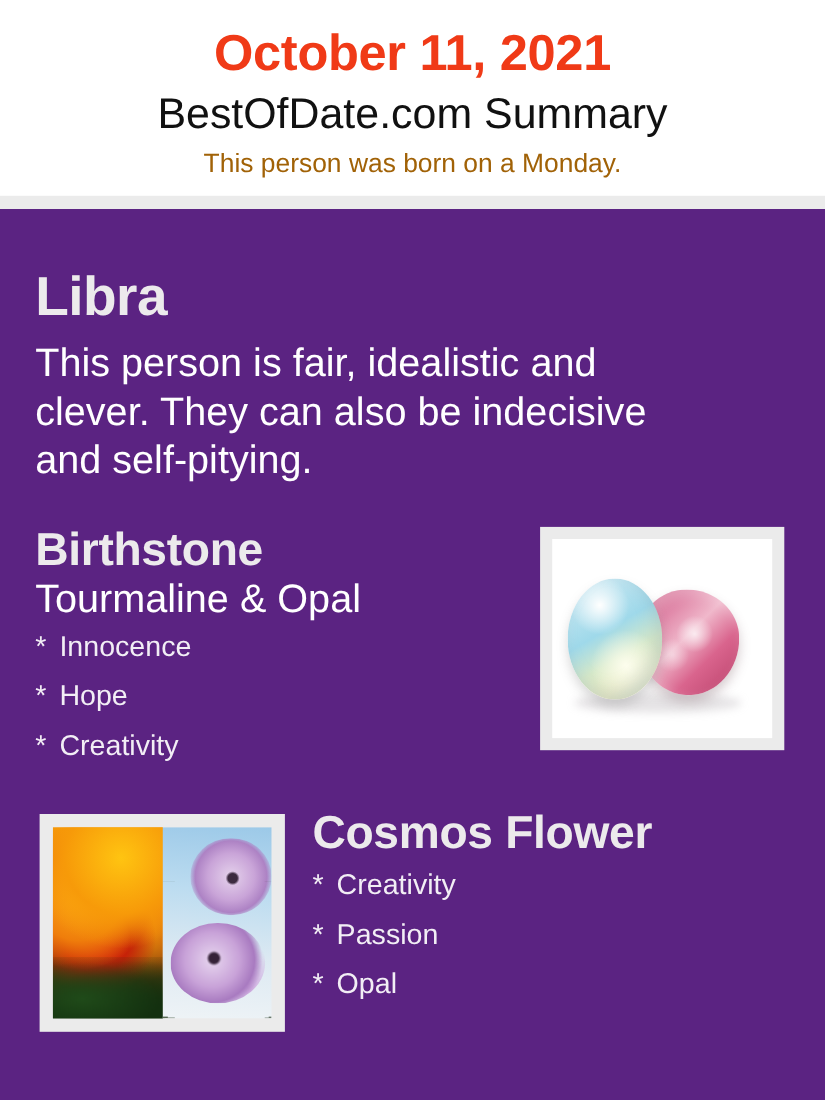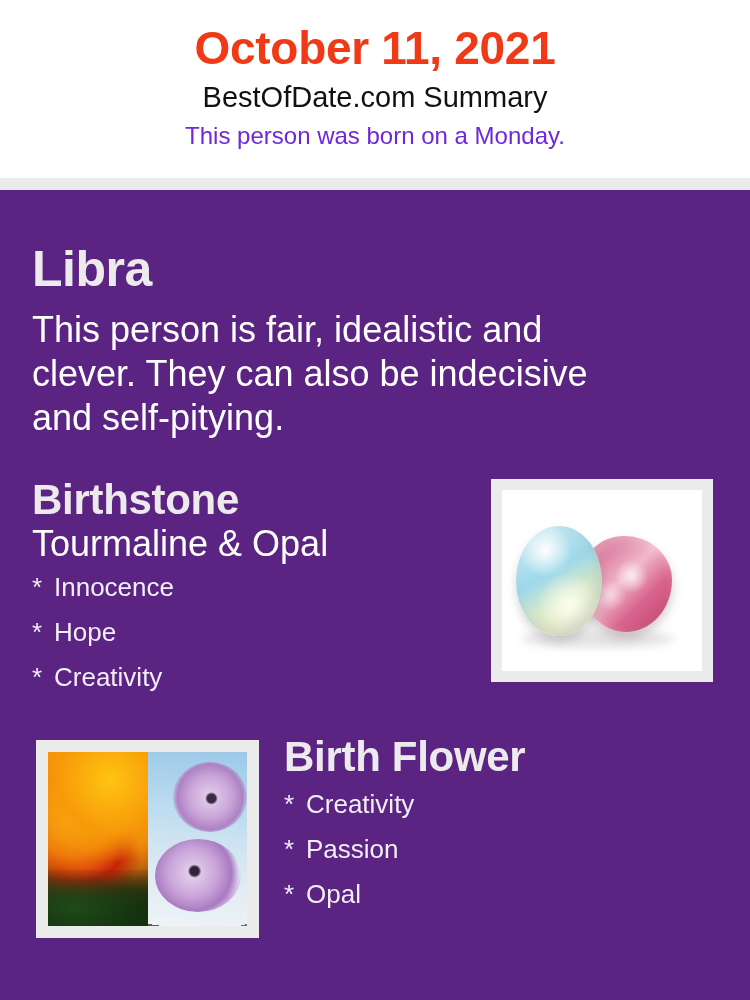--- a/index.html
+++ b/index.html
@@ -31,30 +31,30 @@
     padding-top: 22px;
   }
   .header-date {
     font-size: 46px;
     font-weight: bold;
     color: #f03a17;
     letter-spacing: -0.3px;
     line-height: 1.15;
   }
   .header-site {
-    font-size: 29px;
+    font-size: 39px;
     font-weight: normal;
     color: #111111;
     line-height: 1.3;
     margin-top: 4px;
   }
   .header-note {
     font-size: 24px;
     font-weight: normal;
-    color: #6d28d9;
+    color: #a16207;
     line-height: 1.3;
     margin-top: 3px;
   }
 
   
   .divider {
     position: absolute;
     left: 0; top: 178px;
     width: 750px;
     height: 12px;
@@ -326,21 +326,21 @@
     <div class="flower-frame">
       <div class="flower-inner">
         <div class="flower-half marigold"></div>
         <div class="flower-half cosmos">
           <div class="stems"></div>
         </div>
       </div>
     </div>
 
     <div class="birthflower">
-      <div class="section-title">Birth Flower</div>
+      <div class="section-title">Cosmos Flower</div>
       <ul class="trait-list bf-traits">
         <li><span class="trait-star">*</span><span>Creativity</span></li>
         <li><span class="trait-star">*</span><span>Passion</span></li>
         <li><span class="trait-star">*</span><span>Opal</span></li>
       </ul>
     </div>
 
   </div>
 </div>
 

